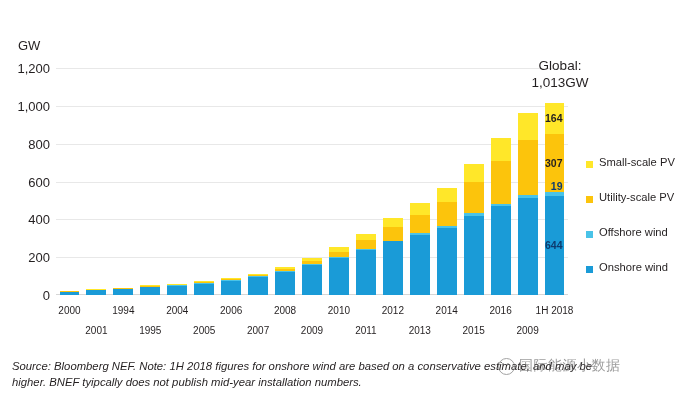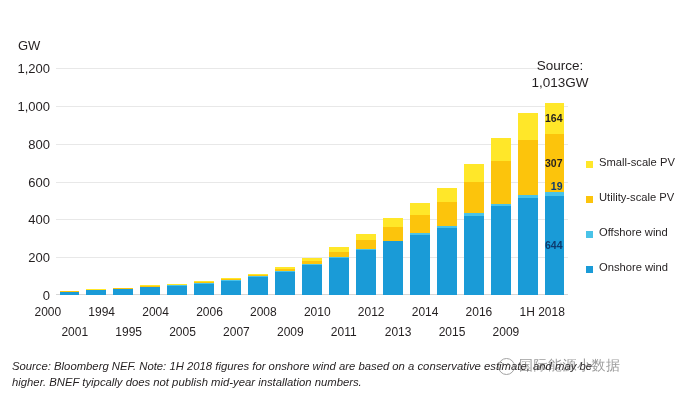--- a/index.html
+++ b/index.html
@@ -121,21 +121,22 @@
   
   .x-labels {
     position: absolute;
     left: 56px;
     top: 297px;
     width: 512px;
     height: 46px;
   }
   .x-label {
     position: absolute;
-    font-size: 12px;
+    text-align: center;
+    font-size: 10px;
     color: #231f20;
     white-space: nowrap;
     line-height: 1;
   }
   .x-label.row0 { top: 9px; }
   .x-label.row1 { top: 29px; }
 
   
   .legend {
     position: absolute;
@@ -353,21 +354,21 @@
           <div class="seg-label navy" style="bottom: 103.528px;">19</div>
           <div class="seg seg-utility" style="height: 58.0742px;"></div>
           <div class="seg-label dark" style="bottom: 126.565px; padding-left: 10px;">307</div>
           <div class="seg seg-small" style="height: 31.0233px;"></div>
           <div class="seg-label dark" style="bottom: 171.114px;">164</div>
         </div>
       </div>
   </div>
 
   <div class="total-note">
-    <span>Source:</span>
+    <span>Global:</span>
     <span>1,013GW</span>
   </div>
 
   <div class="x-labels" id="x-labels">
       <div class="x-label row0" style="width: 70.0632px; left: -21.5579px;">2000</div>
       <div class="x-label row1" style="width: 70.0632px; left: 5.38947px;">2001</div>
       <div class="x-label row0" style="width: 70.0632px; left: 32.3368px;">1994</div>
       <div class="x-label row1" style="width: 70.0632px; left: 59.2842px;">1995</div>
       <div class="x-label row0" style="width: 70.0632px; left: 86.2316px;">2004</div>
       <div class="x-label row1" style="width: 70.0632px; left: 113.179px;">2005</div>

